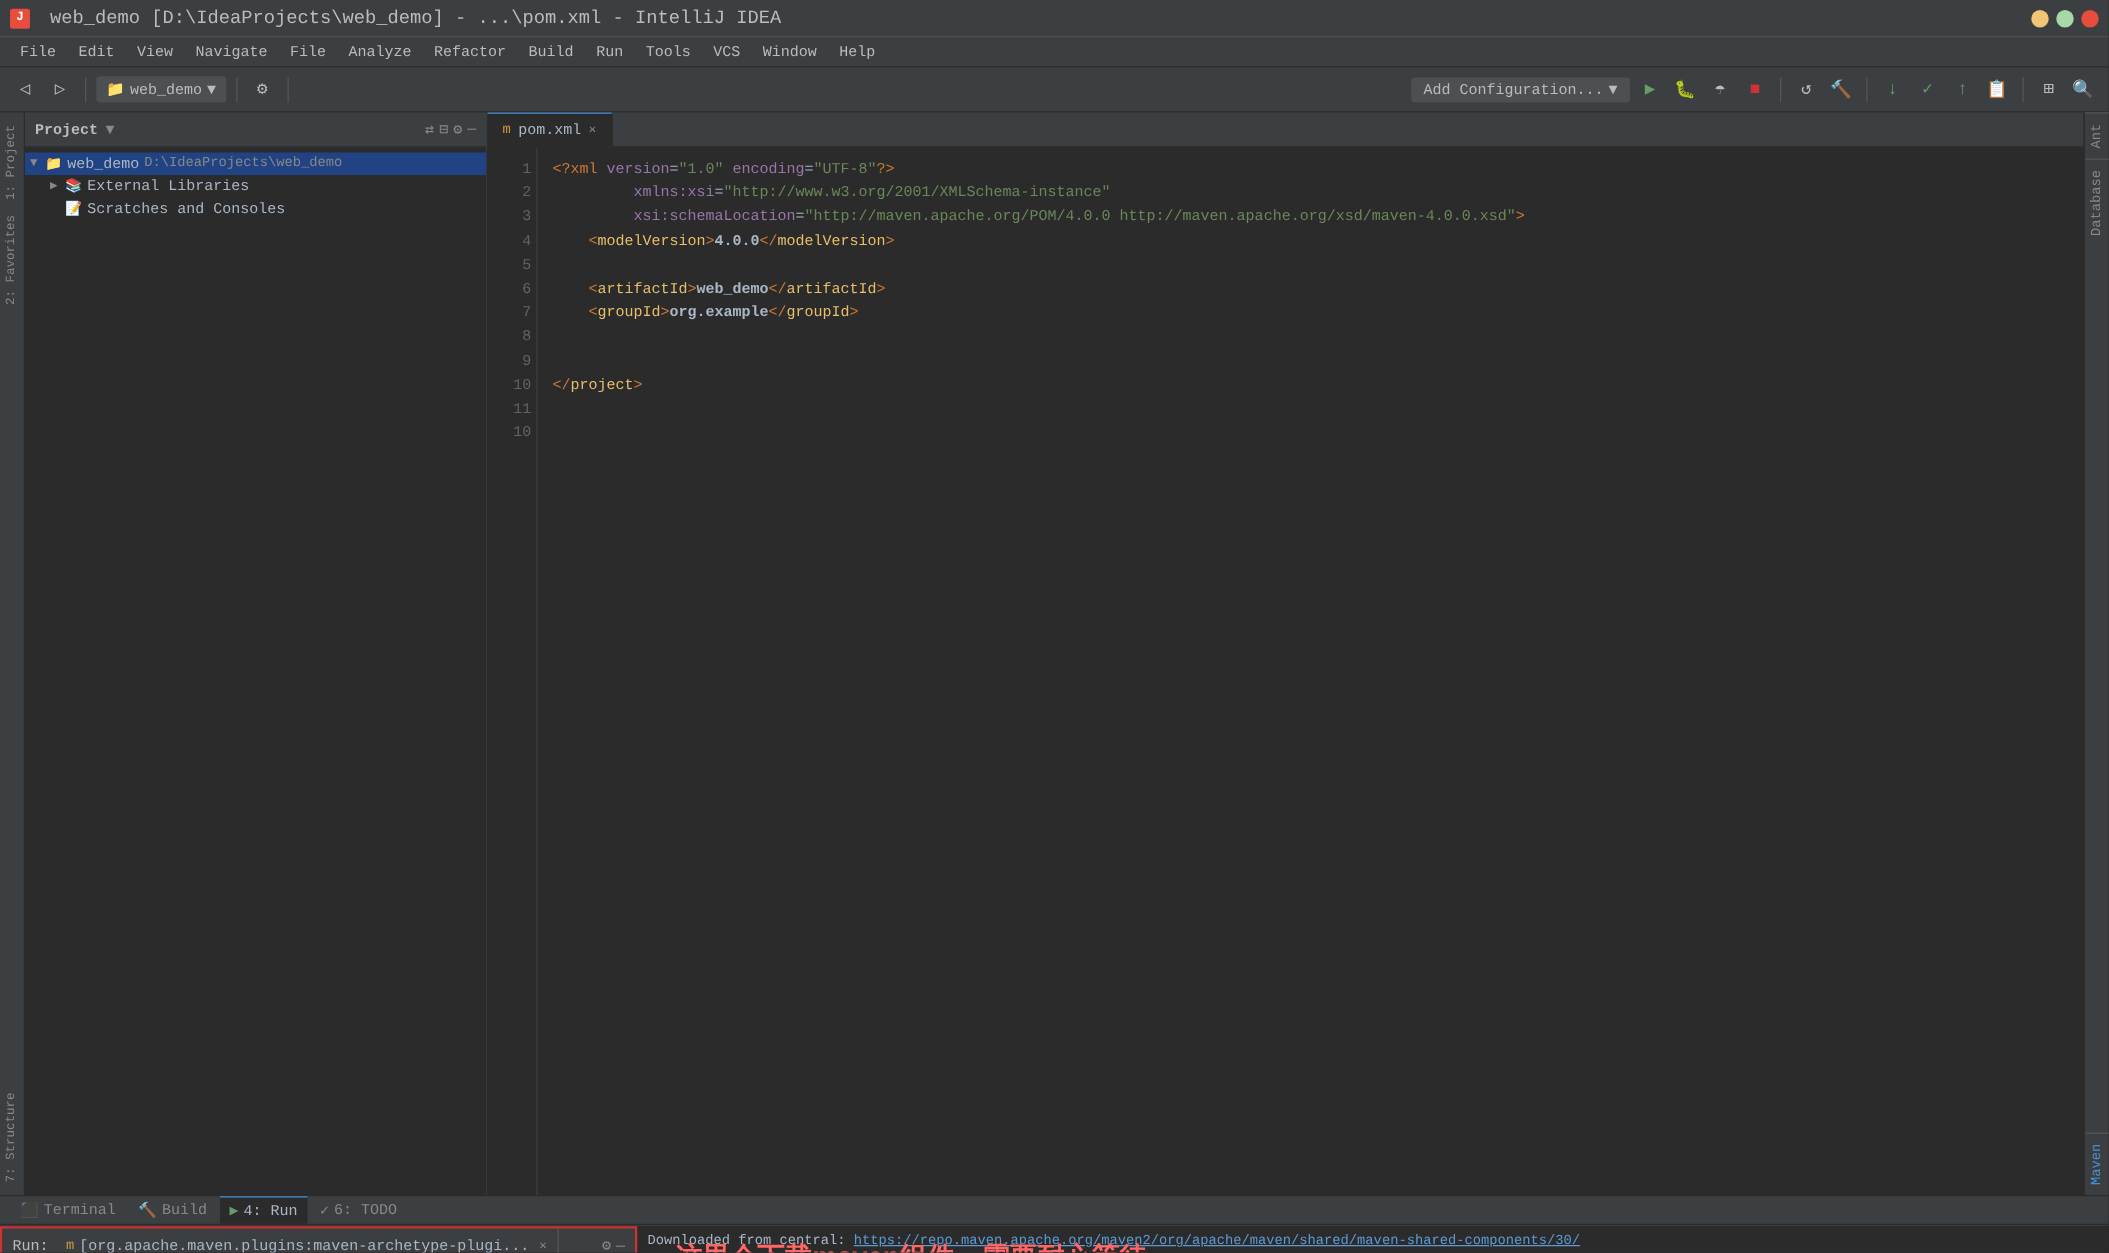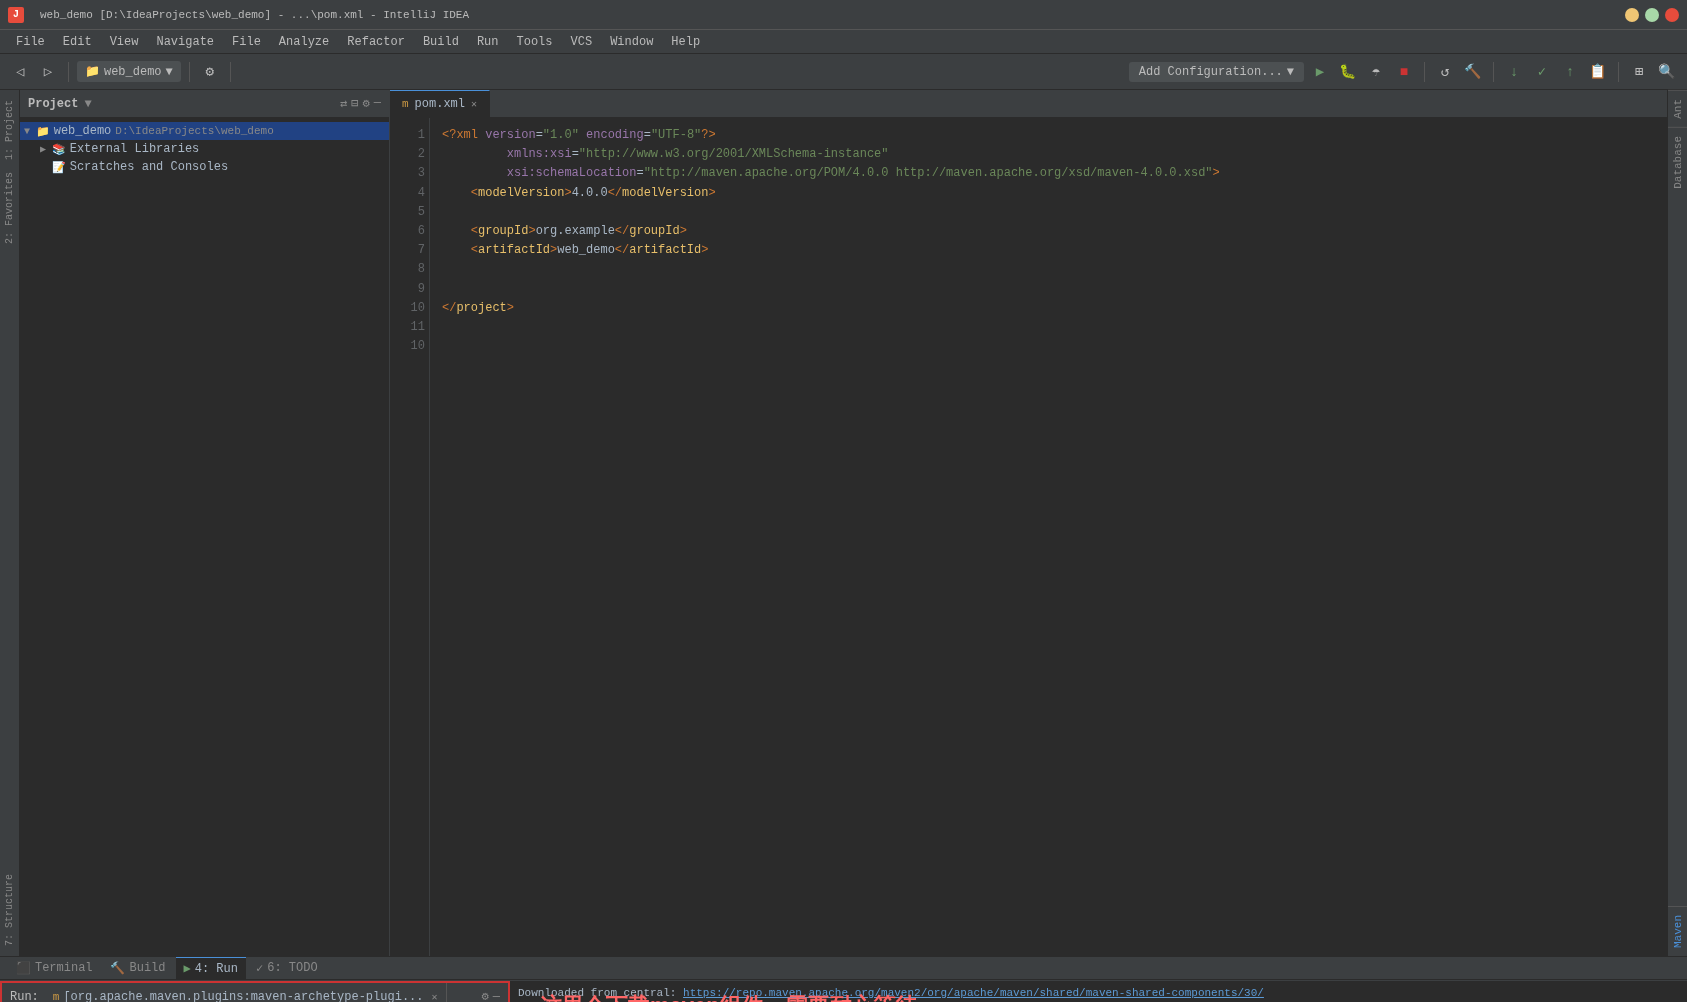--- a/index.html
+++ b/index.html
@@ -154,21 +154,21 @@
       flex: 1;
       padding: 8px 12px;
       font-size: 12px;
       line-height: 1.6;
       overflow: auto;
     }
     .code-line { white-space: pre; }
     .xml-bracket { color: #cc7832; }
     .xml-tag { color: #e8bf6a; }
     .xml-attr { color: #9876aa; }
-    .xml-text { color: #a9b7c6; }
+    .xml-text { color: #a9b7c6; font-weight: bold; }
     .xml-pi { color: #cc7832; }
     .xml-string { color: #6a8759; }
 
     
     #right-panels {
       width: 20px;
       background: #3c3f41;
       border-left: 1px solid #2b2b2b;
       display: flex;
       flex-direction: column;
@@ -299,21 +299,21 @@
     ::-webkit-scrollbar-thumb { background: #555; border-radius: 3px; }
   </style>
 </head>
 <body>
 
 <div id="titlebar">
   <div class="title-icon">J</div>
   <div class="titlebar-menus">
     
   </div>
-  <span style="font-size:11px; color:#bbb; margin-left:0;">web_demo [D:\IdeaProjects\web_demo] - ...\pom.xml - IntelliJ IDEA</span>
+  <span style="font-size:15px; color:#bbb; margin-left:0;">web_demo [D:\IdeaProjects\web_demo] - ...\pom.xml - IntelliJ IDEA</span>
   <div class="titlebar-right">
     <span class="window-btn win-min"></span>
     <span class="window-btn win-max"></span>
     <span class="window-btn win-close"></span>
   </div>
 </div>
 
 <div id="menubar">
   <span class="menu-item">File</span>
   <span class="menu-item">Edit</span>
@@ -431,22 +431,22 @@
         <div>10</div>
         <div>11</div>
         <div>10</div>
       </div>
       <div id="code-content">
         <div class="code-line"><span class="xml-pi">&lt;?xml</span> <span class="xml-attr">version</span>=<span class="xml-string">"1.0"</span> <span class="xml-attr">encoding</span>=<span class="xml-string">"UTF-8"</span><span class="xml-pi">?&gt;</span></div>
         <div class="code-line">         <span class="xml-attr">xmlns:xsi</span>=<span class="xml-string">"http://www.w3.org/2001/XMLSchema-instance"</span></div>
         <div class="code-line">         <span class="xml-attr">xsi:schemaLocation</span>=<span class="xml-string">"http://maven.apache.org/POM/4.0.0 http://maven.apache.org/xsd/maven-4.0.0.xsd"</span><span class="xml-bracket">&gt;</span></div>
         <div class="code-line">    <span class="xml-bracket">&lt;</span><span class="xml-tag">modelVersion</span><span class="xml-bracket">&gt;</span><span class="xml-text">4.0.0</span><span class="xml-bracket">&lt;/</span><span class="xml-tag">modelVersion</span><span class="xml-bracket">&gt;</span></div>
         <div class="code-line">&nbsp;</div>
+        <div class="code-line">    <span class="xml-bracket">&lt;</span><span class="xml-tag">artifactId</span><span class="xml-bracket">&gt;</span><span class="xml-text">web_demo</span><span class="xml-bracket">&lt;/</span><span class="xml-tag">artifactId</span><span class="xml-bracket">&gt;</span></div>
         <div class="code-line">    <span class="xml-bracket">&lt;</span><span class="xml-tag">groupId</span><span class="xml-bracket">&gt;</span><span class="xml-text">org.example</span><span class="xml-bracket">&lt;/</span><span class="xml-tag">groupId</span><span class="xml-bracket">&gt;</span></div>
-        <div class="code-line">    <span class="xml-bracket">&lt;</span><span class="xml-tag">artifactId</span><span class="xml-bracket">&gt;</span><span class="xml-text">web_demo</span><span class="xml-bracket">&lt;/</span><span class="xml-tag">artifactId</span><span class="xml-bracket">&gt;</span></div>
         <div class="code-line">&nbsp;</div>
         <div class="code-line">&nbsp;</div>
         <div class="code-line"><span class="xml-bracket">&lt;/</span><span class="xml-tag">project</span><span class="xml-bracket">&gt;</span></div>
       </div>
     </div>
   </div>
 
   <div id="right-panels">
     <div class="right-panel-tab">Ant</div>
     <div class="right-panel-tab">Database</div>

